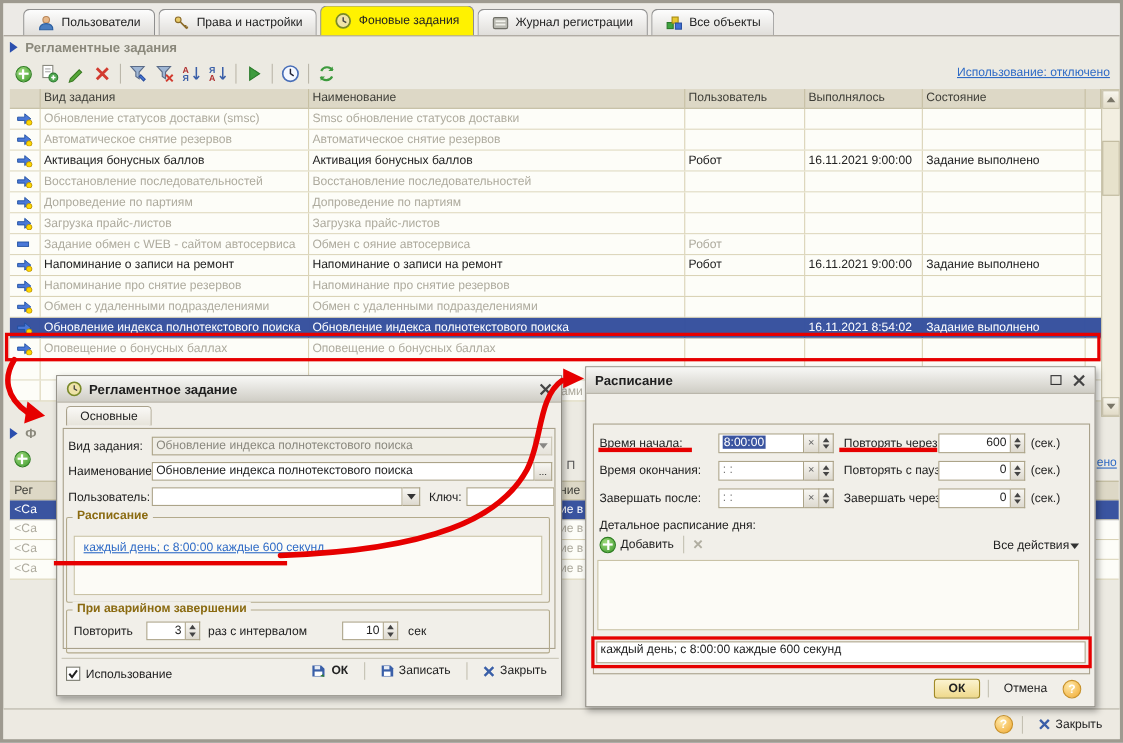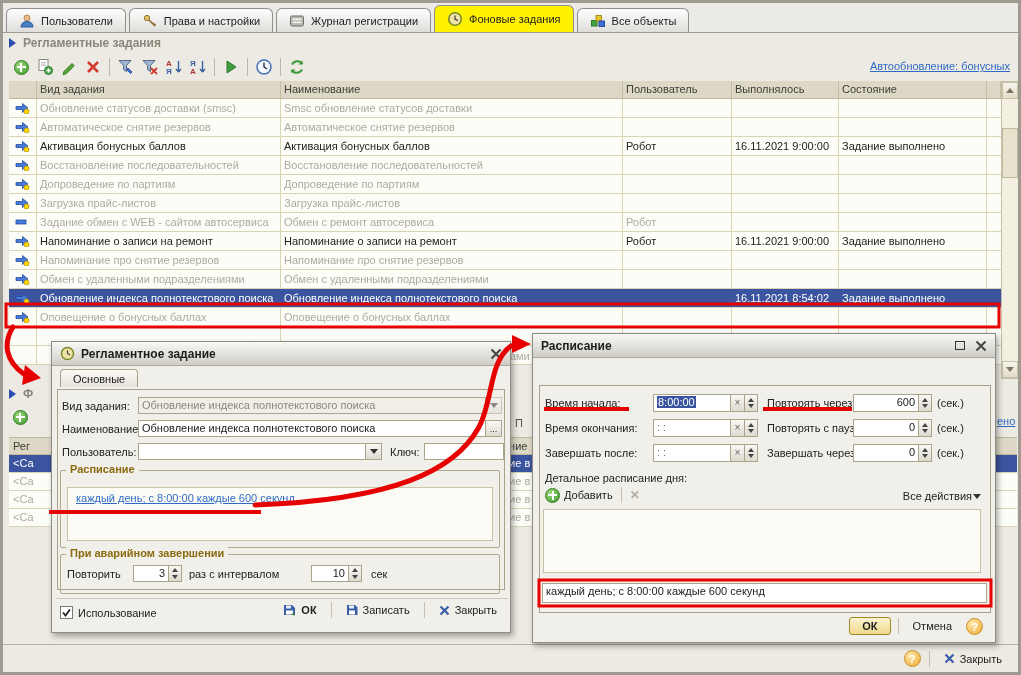--- a/index.html
+++ b/index.html
@@ -1,20 +1,20 @@
 <!DOCTYPE html>
 <html><head>
 <meta charset="utf-8">
 <style>
   html,body{margin:0;padding:0;background:#888;}
   *{box-sizing:border-box;}
   .app{position:relative;width:1021px;height:675px;background:#ECEAE2;border:3px solid #9E9A90;
        font-family:"Liberation Sans",sans-serif;font-size:11px;color:#222;overflow:hidden;}
   
-  .tabbar{position:absolute;left:0;top:0;width:1015px;height:30px;background:#ECEAE6;display:flex;align-items:flex-end;padding-left:3px;border-bottom:1px solid #9E9A90;}
+  .tabbar{position:absolute;left:0;top:0;width:1015px;height:30px;background:#ECEAE6;display:flex;align-items:flex-end;padding-left:18px;border-bottom:1px solid #9E9A90;}
   .tab{height:24px;border:1px solid #8F8F8F;border-bottom:none;border-radius:6px 6px 0 0;padding:0 12px;
        display:flex;align-items:center;gap:6px;background:linear-gradient(#FDFDFD,#E0DEDA);margin-right:3px;cursor:default;}
   .tab.active{background:#FFF200;height:27px;}
   .ticon{display:inline-flex;width:16px;height:16px;}
   
   .sec-hdr{position:absolute;left:6px;top:33px;display:flex;align-items:center;gap:7px;font-weight:bold;font-size:12px;color:#8A887B;}
   .tri-r{width:0;height:0;border-top:5px solid transparent;border-bottom:5px solid transparent;border-left:7px solid #2B4FAE;}
   
   .toolbar{position:absolute;left:6px;top:52px;height:24px;display:flex;align-items:center;}
   .tbtn{width:24px;height:22px;display:flex;align-items:center;justify-content:center;border:1px solid transparent;border-radius:2px;}
@@ -104,39 +104,39 @@
     </div>
     <div class="tab">
       <span class="ticon">
           <svg width="16" height="16">
             <circle cx="5" cy="5" r="2.6" fill="#E8CB6A" stroke="#8B6B2A"></circle>
             <path d="M7 7l6 6M10.5 10.5l2 0M12 12l2 0" stroke="#8B6B2A" stroke-width="1.6" fill="none"></path>
           </svg>
         </span>
       <span>Права и настройки</span>
     </div>
+    <div class="tab active">
+      <span class="ticon">
+          <svg width="16" height="16">
+            <circle cx="8" cy="8" r="6.3" fill="#EFE3A8" stroke="#7A8A2A" stroke-width="1.6"></circle>
+            <path d="M8 4.6V8l2.8 1.6" stroke="#444" stroke-width="1.3" fill="none"></path>
+          </svg>
+        </span>
+      <span>Фоновые задания</span>
+    </div>
     <div class="tab">
       <span class="ticon">
           <svg width="16" height="16">
             <rect x="1.5" y="3" width="13" height="10" rx="1.5" fill="#B9B9B1" stroke="#6E6E66"></rect>
             <rect x="3.5" y="5.5" width="9" height="1.6" fill="#F2F2EC"></rect>
             <rect x="3.5" y="8.5" width="9" height="1.6" fill="#F2F2EC"></rect>
           </svg>
         </span>
       <span>Журнал регистрации</span>
     </div>
-    <div class="tab active">
-      <span class="ticon">
-          <svg width="16" height="16">
-            <circle cx="8" cy="8" r="6.3" fill="#EFE3A8" stroke="#7A8A2A" stroke-width="1.6"></circle>
-            <path d="M8 4.6V8l2.8 1.6" stroke="#444" stroke-width="1.3" fill="none"></path>
-          </svg>
-        </span>
-      <span>Фоновые задания</span>
-    </div>
     <div class="tab">
       <span class="ticon">
           <svg width="16" height="16">
             <rect x="1.5" y="7.5" width="5.5" height="5.5" fill="#3FA33F" stroke="#2A7A2A"></rect>
             <rect x="6" y="2.5" width="5.5" height="5.5" fill="#E8C830" stroke="#A88A10"></rect>
             <rect x="9" y="8" width="5.5" height="5.5" fill="#3F6FD4" stroke="#2A4FA0"></rect>
           </svg>
         </span>
       <span>Все объекты</span>
     </div>
@@ -213,21 +213,21 @@
     <span class="tsep"></span>
     <span class="tbtn">
         <svg width="18" height="18">
           <path d="M14.5 6A6 6 0 0 0 4 6.5" fill="none" stroke="#3E9B3E" stroke-width="2"></path>
           <path d="M3.5 12a6 6 0 0 0 10.5-.5" fill="none" stroke="#3E9B3E" stroke-width="2"></path>
           <path d="M14.5 2.5v4h-4z" fill="#3E9B3E"></path>
           <path d="M3.5 15.5v-4h4z" fill="#3E9B3E"></path>
         </svg>
       </span>
   </div>
-  <a class="autolink">Автообновление: бонусных</a>
+  <a class="autolink">Использование: отключено</a>
 
   <div class="tbl">
     <div class="r hd">
       <div class="c c0"></div>
       <div class="c c1">Вид задания</div>
       <div class="c c2">Наименование</div>
       <div class="c c3">Пользователь</div>
       <div class="c c4">Выполнялось</div>
       <div class="c c5">Состояние</div>
       <div class="c c6"></div>
@@ -353,21 +353,21 @@
         <g class="ja">
                 <path d="M1 4.5h6.5V1.5L13 6 7.5 10.5v-3H1z" fill="#4A78D8" stroke="#1E4FA0" stroke-width="0.8"></path>
                 <circle cx="11.5" cy="9.5" r="2.5" fill="#FFD800" stroke="#B89000" stroke-width="0.8"></circle>
               </g>
         <g class="jb">
                 <rect x="1" y="4" width="10" height="4" fill="#4A78D8" stroke="#1E4FA0" stroke-width="0.8"></rect>
               </g>
       </svg>
     </div>
     <div class="c c1">Задание обмен с WEB - сайтом автосервиса</div>
-    <div class="c c2">Обмен с ремонт автосервиса</div>
+    <div class="c c2">Обмен с ояние автосервиса</div>
     <div class="c c3">Робот</div>
     <div class="c c4"></div>
     <div class="c c5"></div>
     <div class="c c6"></div>
   </div>
         <div class="r">
     <div class="c c0">
       <svg width="15" height="12">
         <g class="ja">
                 <path d="M1 4.5h6.5V1.5L13 6 7.5 10.5v-3H1z" fill="#4A78D8" stroke="#1E4FA0" stroke-width="0.8"></path>

